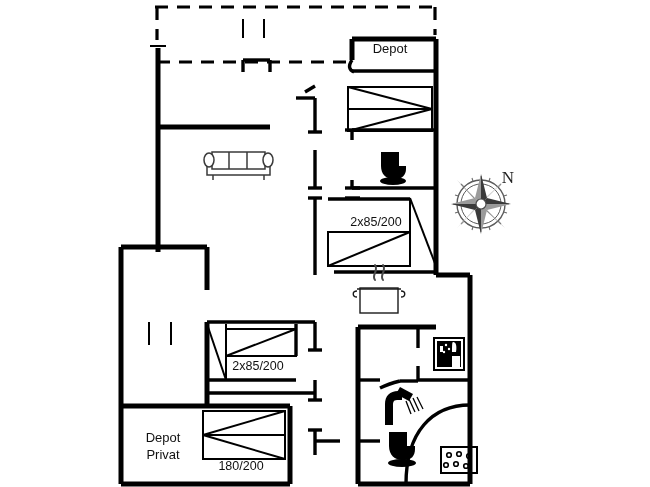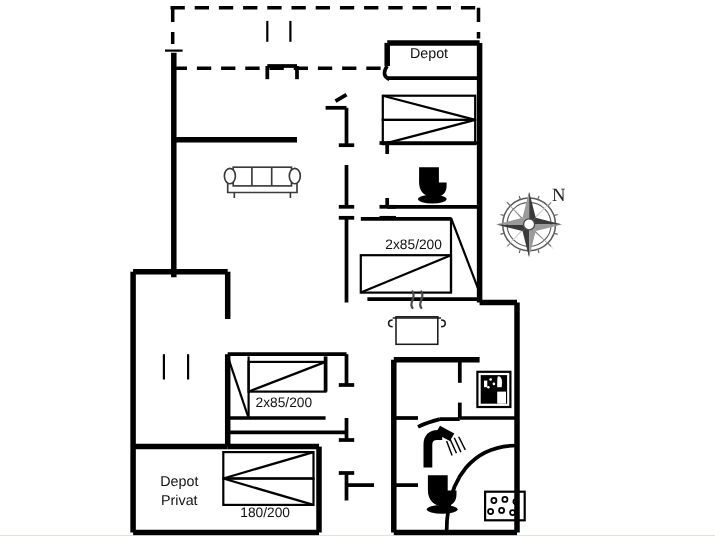--- a/index.html
+++ b/index.html
@@ -10,21 +10,21 @@
   body {
     width: 650px;
     height: 487px;
     font-family: "Liberation Sans", sans-serif;
     overflow: hidden;
   }
   #floorplan-root {
     position: relative;
     width: 650px;
     height: 487px;
-    background: #84cc16;
+    background: #fde047;
   }
   svg#plan {
     display: block;
     width: 650px;
     height: 487px;
   }
   .wall-thick {
     stroke: #000000;
     stroke-width: 5;
     fill: none;

